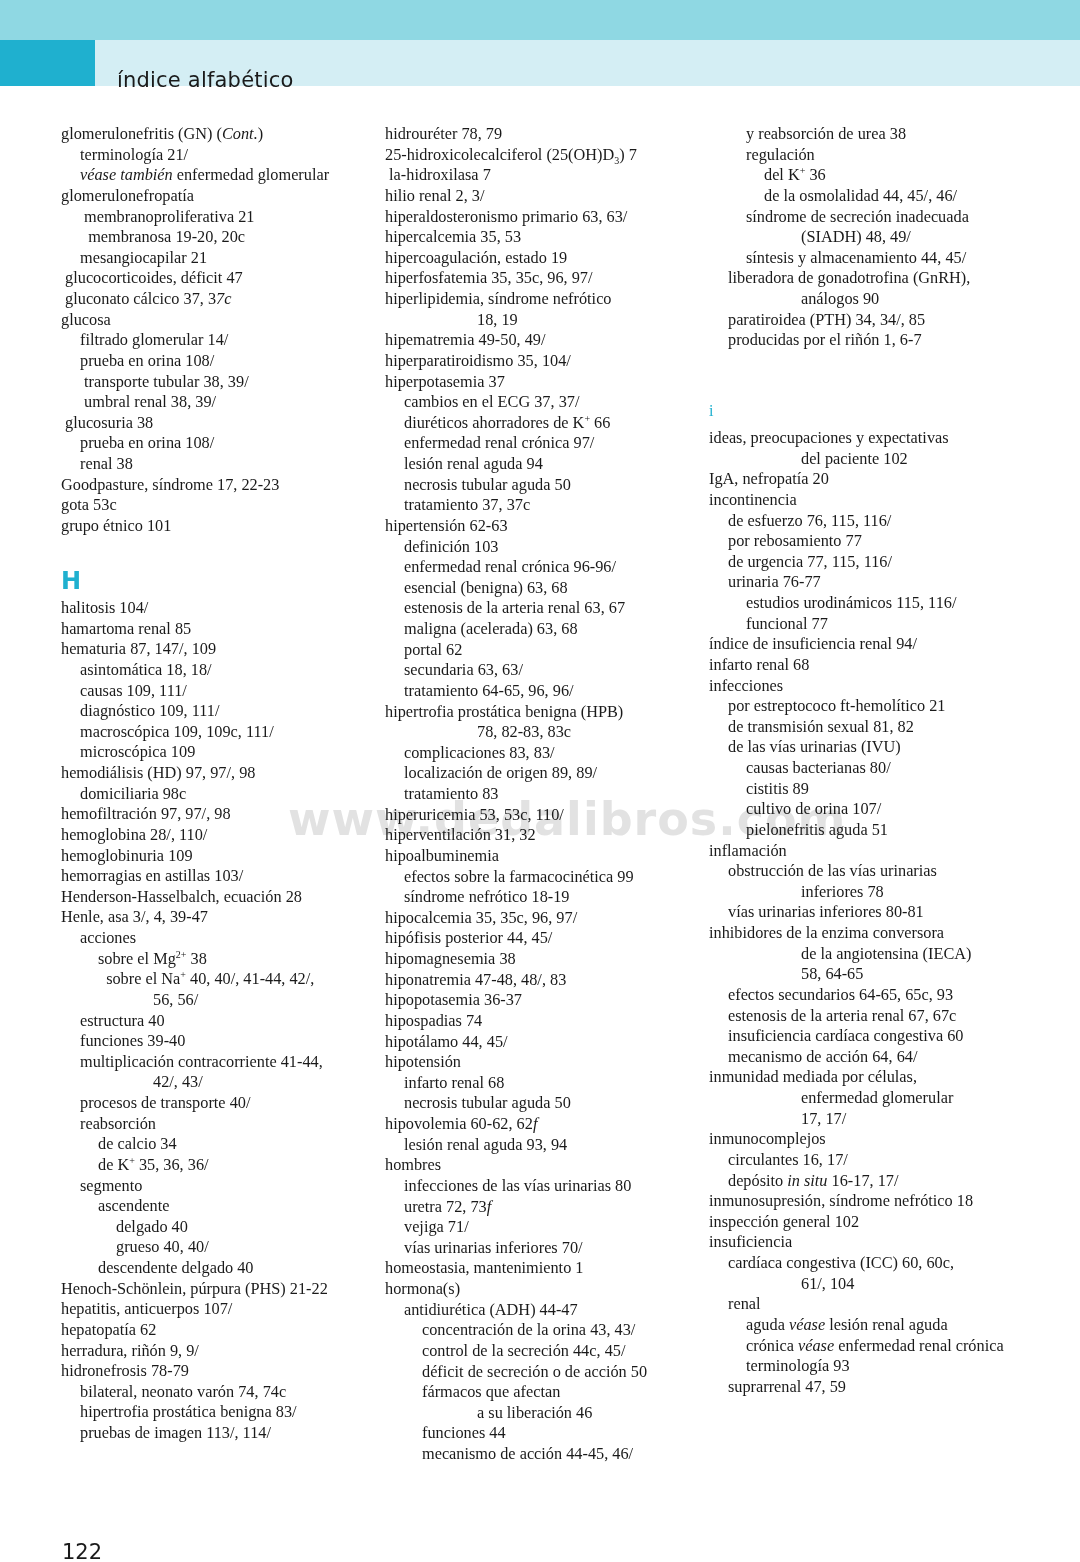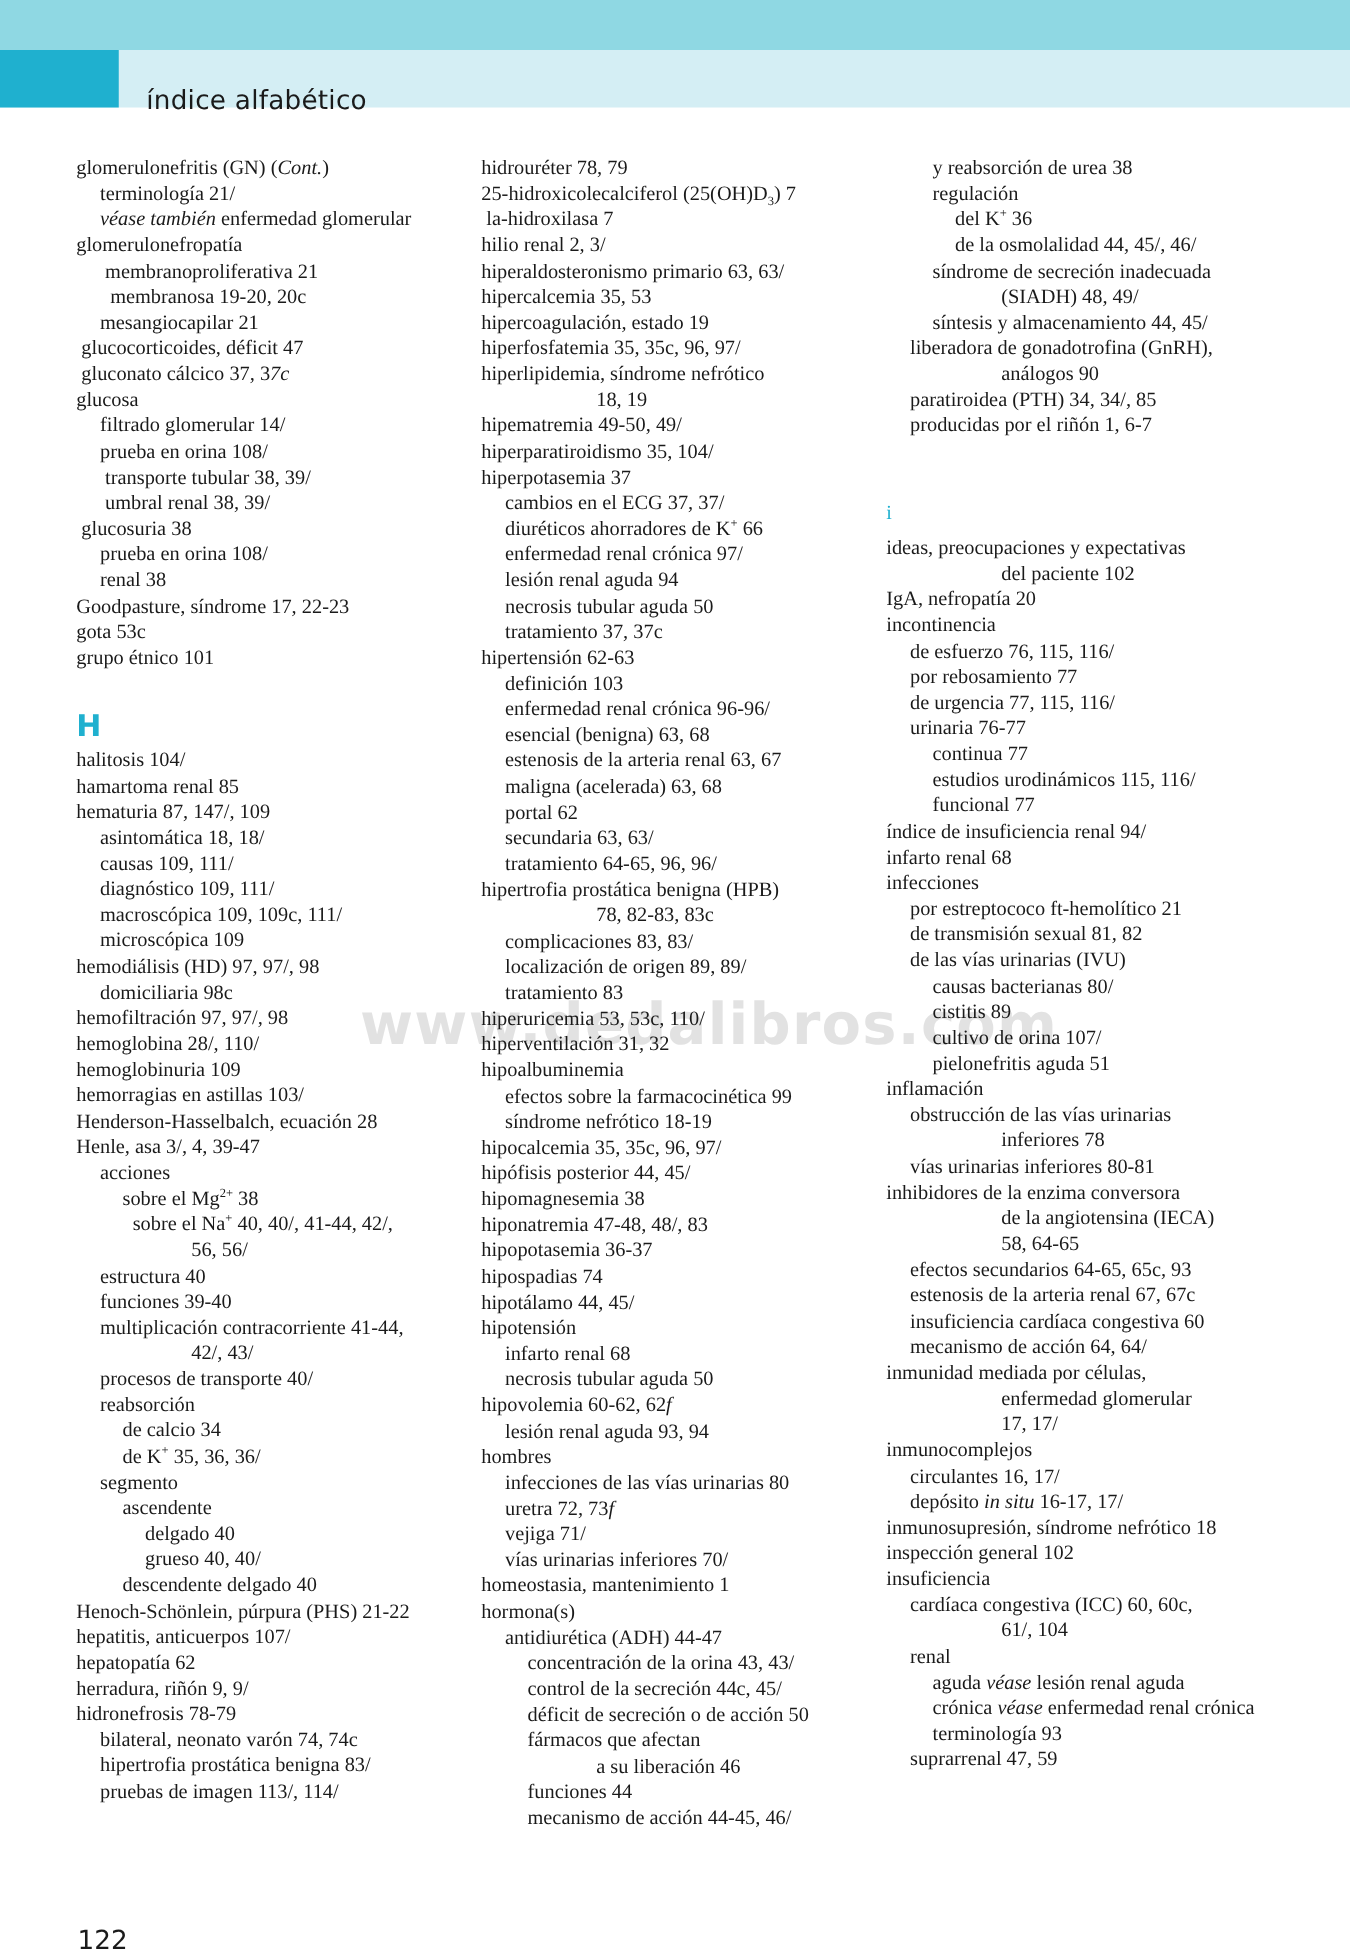--- a/index.html
+++ b/index.html
@@ -189,21 +189,20 @@
     <div class="gap"></div>
     <div class="letter-i">i</div>
     <div class="entry l0">ideas, preocupaciones y expectativas</div>
     <div class="entry cont">del paciente 102</div>
     <div class="entry l0">IgA, nefropatía 20</div>
     <div class="entry l0">incontinencia</div>
     <div class="entry l1">de esfuerzo 76, 115, 116/</div>
     <div class="entry l1">por rebosamiento 77</div>
     <div class="entry l1">de urgencia 77, 115, 116/</div>
     <div class="entry l1">urinaria 76-77</div>
-    <div class="entry l2">continua 77</div>
     <div class="entry l2">estudios urodinámicos 115, 116/</div>
     <div class="entry l2">funcional 77</div>
     <div class="entry l0">índice de insuficiencia renal 94/</div>
     <div class="entry l0">infarto renal 68</div>
     <div class="entry l0">infecciones</div>
     <div class="entry l1">por estreptococo ft-hemolítico 21</div>
     <div class="entry l1">de transmisión sexual 81, 82</div>
     <div class="entry l1">de las vías urinarias (IVU)</div>
     <div class="entry l2">causas bacterianas 80/</div>
     <div class="entry l2">cistitis 89</div>

